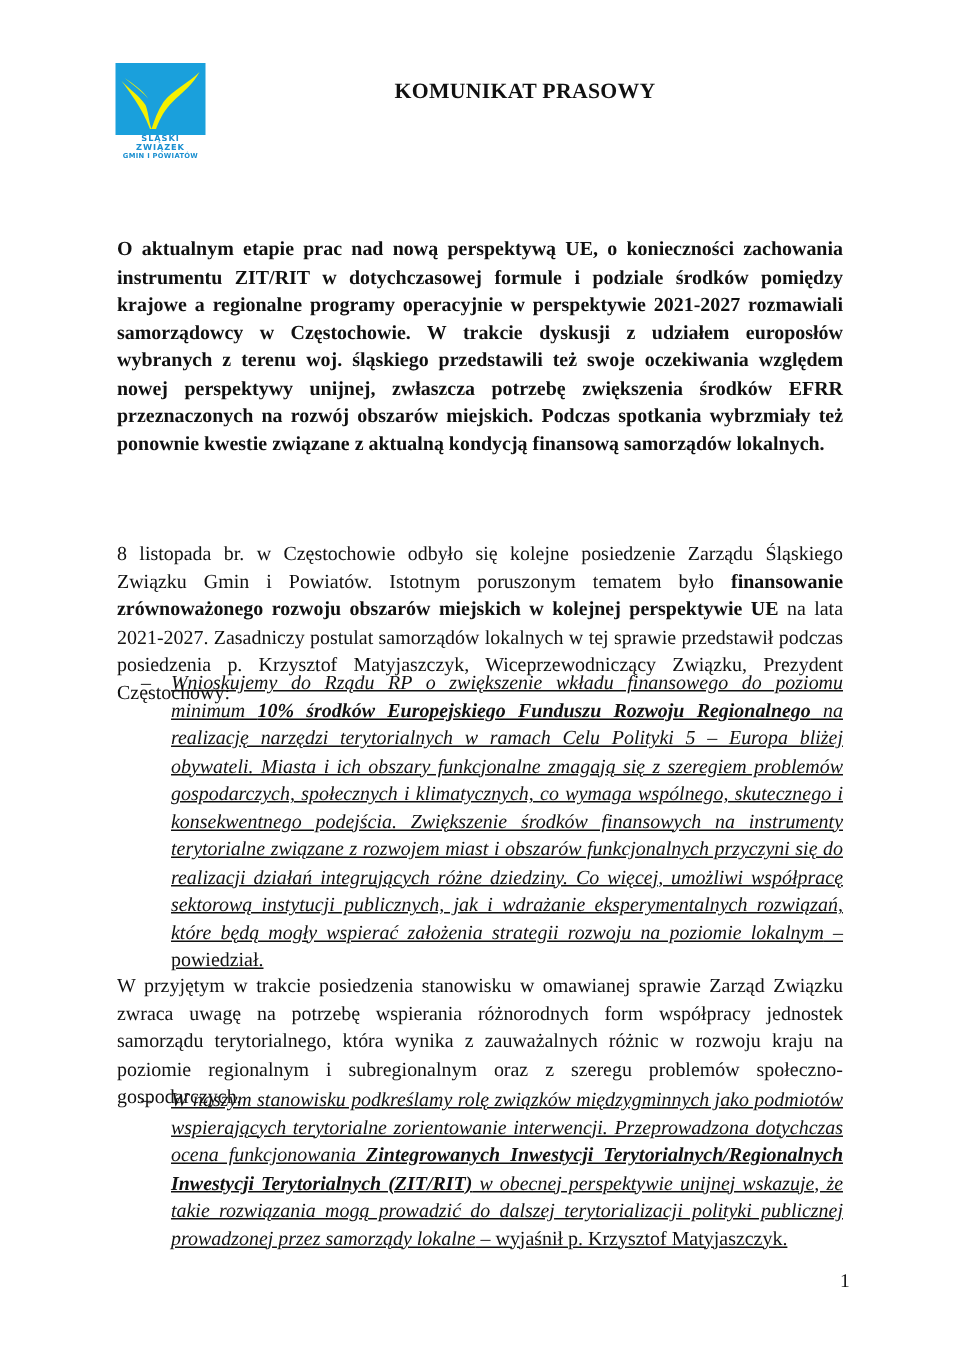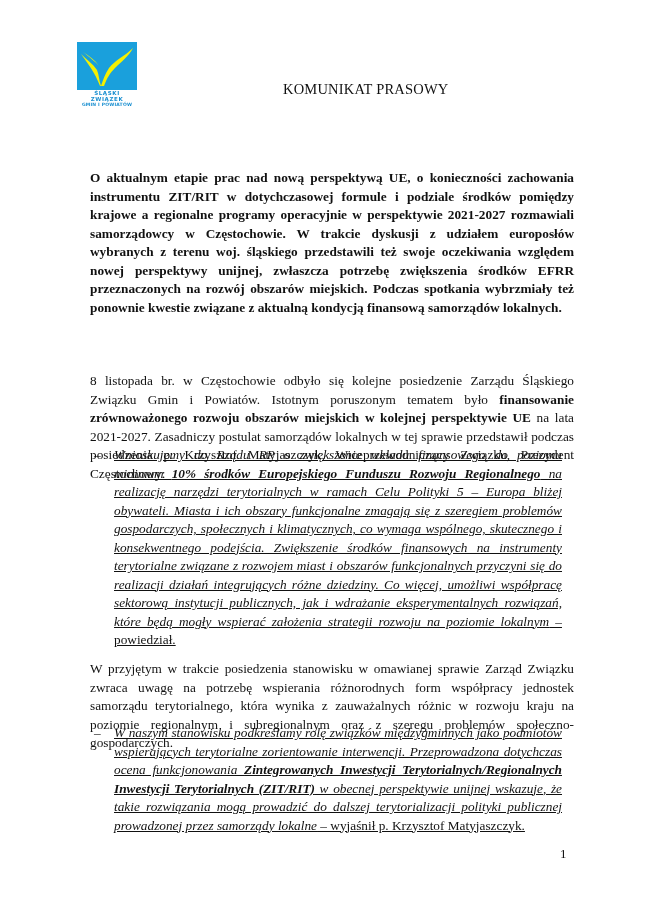--- a/index.html
+++ b/index.html
@@ -6,24 +6,24 @@
   body { width: 645px; height: 913px; position: relative; overflow: hidden;
          font-family: "Liberation Serif", "DejaVu Serif", serif; color: #111; }
   .logo { position: absolute; left: 77px; top: 42px; width: 60px; height: 48px;
           background: #1aa0dc; }
   .logo svg { position: absolute; left: 0; top: 0; }
   .logo-text { position: absolute; left: 77px; top: 90px; width: 60px; text-align: center;
                font-family: "DejaVu Sans", sans-serif; color: #1a8fd0; font-weight: bold;
                line-height: 6px; background: #fff; }
   .logo-text .l1 { font-size: 5.5px; letter-spacing: 0.6px; display:block; }
   .logo-text .l2 { font-size: 4.5px; letter-spacing: 0.2px; display:block; }
-  .title { position: absolute; left: 283px; top: 53px; font-size: 14.5px; font-weight: normal;
-           letter-spacing: 0.2px; margin-top: 28px; }
+  .title { position: absolute; left: 263px; top: 53px; font-size: 14.5px; font-weight: bold;
+           letter-spacing: 0.2px; }
   .para { position: absolute; left: 78px; width: 484px; font-size: 13.3px; line-height: 18.5px;
-          text-align: justify; margin: 12px; }
+          text-align: justify; margin: 0; }
   .lead { top: 157px; font-weight: bold; }
   .p1 { top: 360px; }
   .p2 { top: 648px; }
   .quote { position: absolute; left: 94px; width: 468px; font-size: 13.3px; line-height: 18.5px; margin: 0; }
   .quote .dash { position: absolute; left: 0; top: 0; }
   .quote .qtext { display: block; margin-left: 20px; text-align: justify; text-decoration: underline; }
   .q1 { top: 446px; }
   .q2 { top: 724px; }
   .it { font-style: italic; }
   .b { font-weight: bold; }

